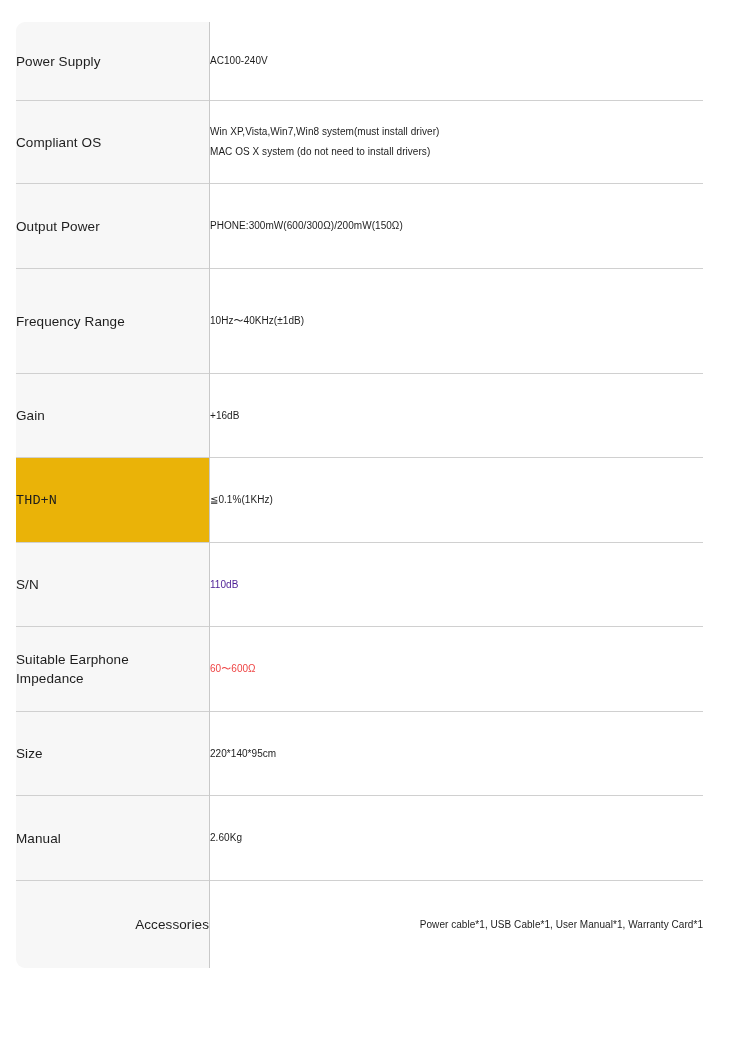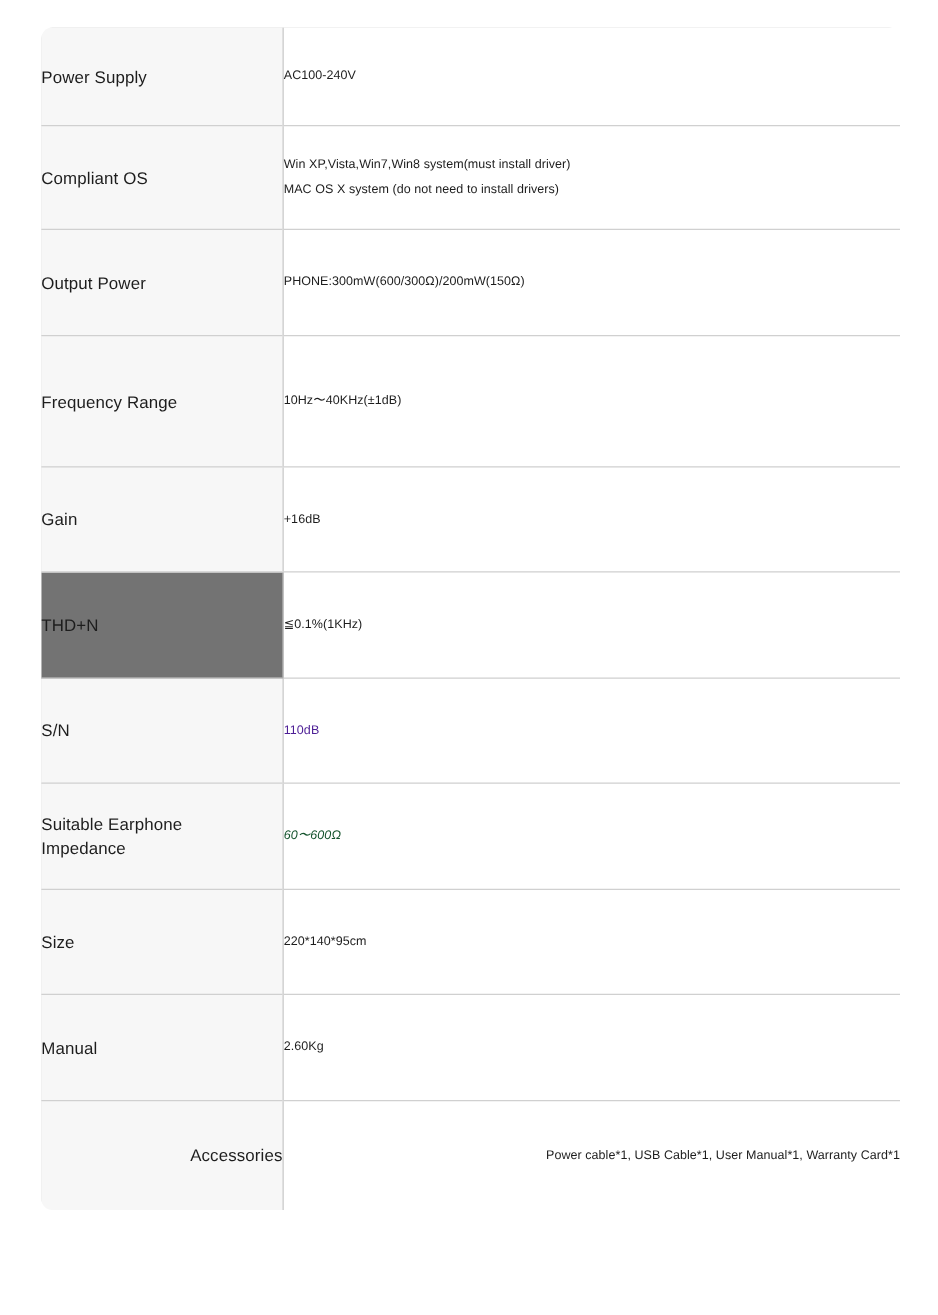--- a/index.html
+++ b/index.html
@@ -9,21 +9,21 @@
   }
   body {
     width: 750px;
     height: 1052px;
     font-family: "Liberation Sans", "DejaVu Sans", sans-serif;
     -webkit-font-smoothing: antialiased;
   }
 
   #spec-table-wrap {
     position: absolute;
-    left: 32px;
+    left: 15px;
     top: 21px;
     width: 689px;
     box-sizing: border-box;
   }
 
   table.spec-table {
     width: 689px;
     border-collapse: collapse;
     table-layout: fixed;
     border: 1px solid #c9c9c9;
@@ -122,41 +122,41 @@
         </tr>
         <tr class="spec-row r5">
           <td class="spec-label" style="background: rgb(247, 247, 247); border-right-color: rgb(201, 201, 201); color: rgb(29, 29, 29); border-top-color: rgb(208, 208, 208);">
             <span class="label-line">Gain</span>
           </td>
           <td class="spec-value" style="background: rgb(255, 255, 255); color: rgb(29, 29, 29); border-top-color: rgb(208, 208, 208);">
             <span class="val-line">+16dB</span>
           </td>
         </tr>
         <tr class="spec-row r6">
-          <td class="spec-label" style="background: #737373; border-right-color: rgb(201, 201, 201); color: rgb(29, 29, 29); border-top-color: rgb(208, 208, 208);">
+          <td class="spec-label" style="background: #eab308; border-right-color: rgb(201, 201, 201); color: rgb(29, 29, 29); border-top-color: rgb(208, 208, 208); font-family: Liberation Mono, monospace;">
             <span class="label-line">THD+N</span>
           </td>
           <td class="spec-value" style="background: rgb(255, 255, 255); color: rgb(29, 29, 29); border-top-color: rgb(208, 208, 208);">
             <span class="val-line">≦0.1%(1KHz)</span>
           </td>
         </tr>
         <tr class="spec-row r7">
           <td class="spec-label" style="background: rgb(247, 247, 247); border-right-color: rgb(201, 201, 201); color: rgb(29, 29, 29); border-top-color: rgb(208, 208, 208);">
             <span class="label-line">S/N</span>
           </td>
           <td class="spec-value" style="background: rgb(255, 255, 255); color: #4c1d95; border-top-color: rgb(208, 208, 208); margin-top: 32px;">
             <span class="val-line">110dB</span>
           </td>
         </tr>
         <tr class="spec-row r8">
           <td class="spec-label" style="background: rgb(247, 247, 247); border-right-color: rgb(201, 201, 201); color: rgb(29, 29, 29); border-top-color: rgb(208, 208, 208);">
             <span class="label-line">Suitable Earphone</span>
             <span class="label-line">Impedance</span>
           </td>
-          <td class="spec-value" style="background: rgb(255, 255, 255); color: #14532d; border-top-color: rgb(208, 208, 208); font-style: italic;">
+          <td class="spec-value" style="background: rgb(255, 255, 255); color: #ef4444; border-top-color: rgb(208, 208, 208);">
             <span class="val-line">60〜600Ω</span>
           </td>
         </tr>
         <tr class="spec-row r9">
           <td class="spec-label" style="background: rgb(247, 247, 247); border-right-color: rgb(201, 201, 201); color: rgb(29, 29, 29); border-top-color: rgb(208, 208, 208); margin-left: 32px;">
             <span class="label-line">Size</span>
           </td>
           <td class="spec-value" style="background: rgb(255, 255, 255); color: rgb(29, 29, 29); border-top-color: rgb(208, 208, 208);">
             <span class="val-line">220*140*95cm</span>
           </td>

